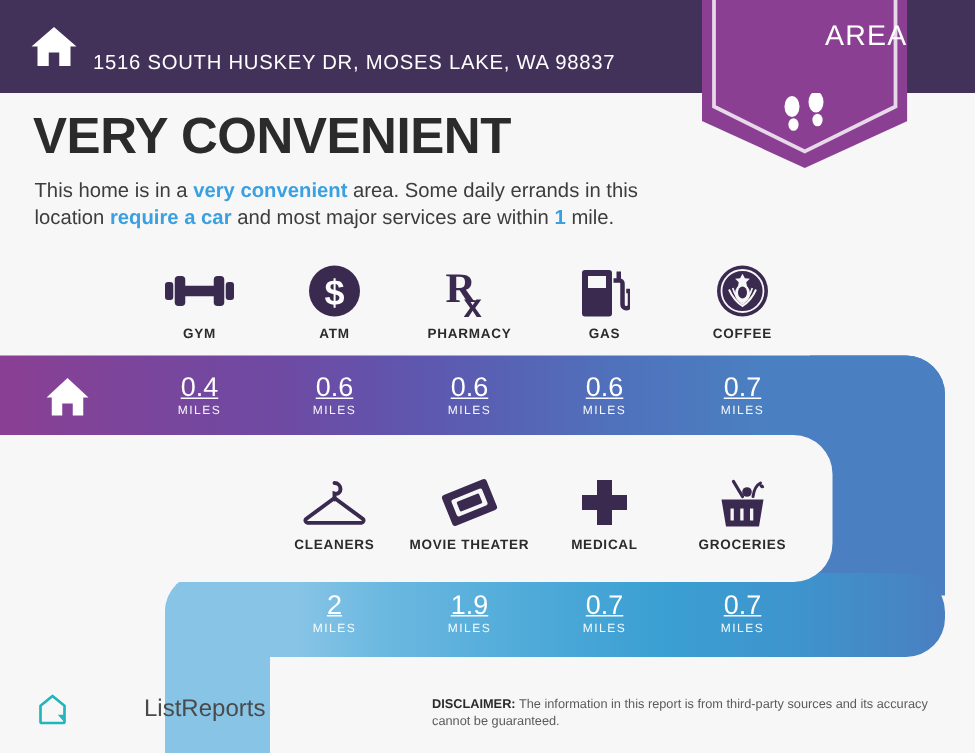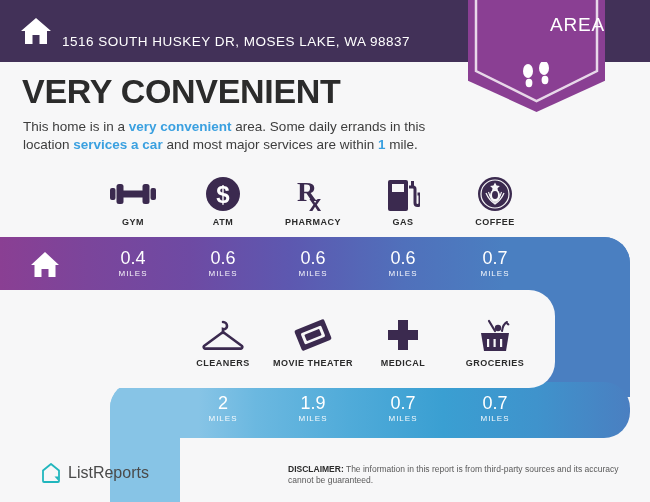--- a/index.html
+++ b/index.html
@@ -148,38 +148,40 @@
   .val-cell {
     position: absolute;
     width: 90px;
     text-align: center;
     color: #ffffff;
   }
   .val-num {
     font-size: 18px;
     font-weight: 400;
     line-height: 20px;
+    text-decoration: underline;
   }
   .val-unit {
     font-size: 8px;
     letter-spacing: 1px;
     line-height: 11px;
     opacity: 0.95;
   }
   #bar1-house {
     position: absolute; left: 30px; top: 250px;
     width: 30px; height: 30px;
     z-index: 6;
   }
 
   
   #footer-logo {
-    position: absolute; left: 41px; top: 462px;
+    position: absolute; left: 25px; top: 462px;
     display: flex; align-items: center;
     z-index: 6;
+    gap: 44px;
   }
   #footer-logo-text {
     margin-left: 7px;
     font-size: 16px;
     color: #4a4a4a;
   }
   #disclaimer {
     position: absolute; left: 288px; top: 464px;
     width: 350px;
     font-size: 8.5px;
@@ -211,21 +213,21 @@
   <div id="badge-feet">
     <svg width="36" height="30" viewBox="0 0 36 30">
       <ellipse cx="9" cy="9" rx="5" ry="7" fill="#ffffff"></ellipse>
       <ellipse cx="10" cy="21" rx="3.4" ry="4.2" fill="#ffffff"></ellipse>
       <ellipse cx="25" cy="6" rx="5" ry="7" fill="#ffffff"></ellipse>
       <ellipse cx="26" cy="18" rx="3.4" ry="4.2" fill="#ffffff"></ellipse>
     </svg>
   </div>
 
   <div id="headline">VERY CONVENIENT</div>
-  <div id="subtext"><span>This home is in a </span><span class="hl">very convenient</span><span> area. Some daily errands in this location </span><span class="hl">services a car</span><span> and most major services are within </span><span class="hl">1</span><span> mile.</span></div>
+  <div id="subtext"><span>This home is in a </span><span class="hl">very convenient</span><span> area. Some daily errands in this location </span><span class="hl">require a car</span><span> and most major services are within </span><span class="hl">1</span><span> mile.</span></div>
 
   <div class="icon-row" style="left:0; top:174px; width:650px;">
 
     <div class="icon-cell" style="left:88px;">
       <div class="icon-glyph">
         <svg width="46" height="30" viewBox="0 0 46 30">
           <rect x="0" y="9" width="5.5" height="12" rx="2" fill="#3b2a4f"></rect>
           <rect x="6.5" y="5" width="7" height="20" rx="2.5" fill="#3b2a4f"></rect>
           <rect x="13" y="11.5" width="20" height="7" fill="#3b2a4f"></rect>
           <rect x="32.5" y="5" width="7" height="20" rx="2.5" fill="#3b2a4f"></rect>

